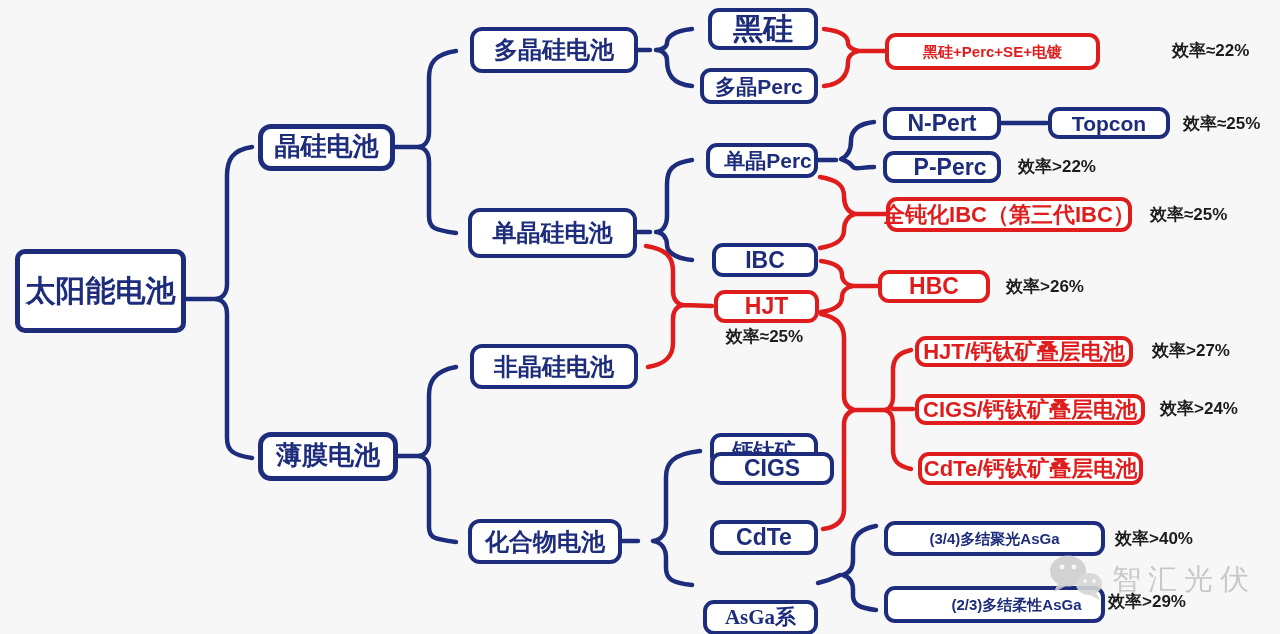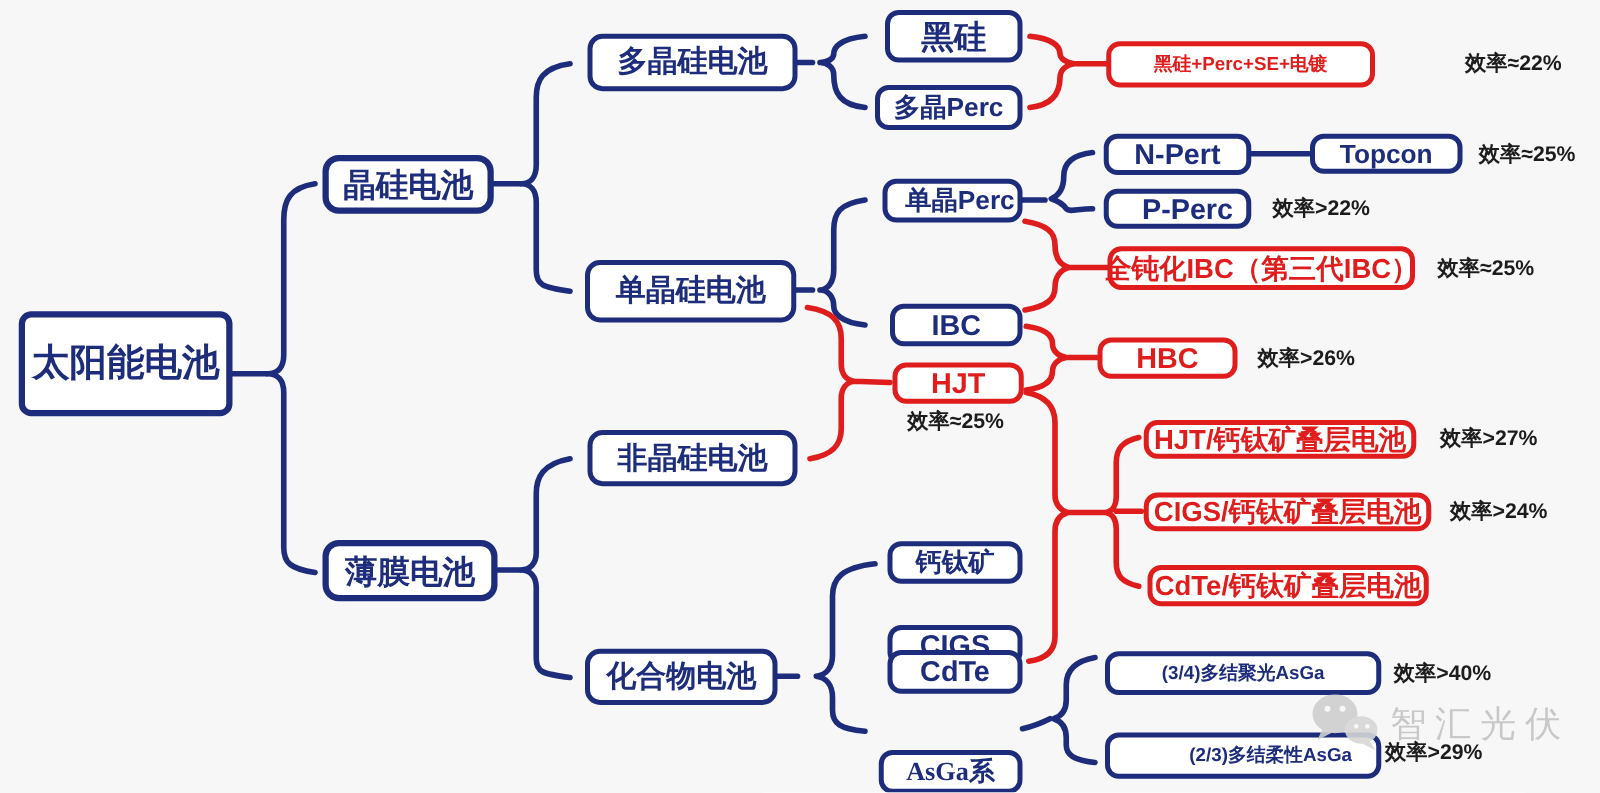--- a/index.html
+++ b/index.html
@@ -19,23 +19,23 @@
   .wire-navy{fill:none;stroke:var(--navy);stroke-width:4.5;stroke-linecap:round;stroke-linejoin:round;}
   .wire-red{fill:none;stroke:var(--red);stroke-width:4.5;stroke-linecap:round;stroke-linejoin:round;}
   .box{
     position:absolute;display:flex;align-items:center;justify-content:center;
     background:#ffffff;font-weight:700;text-align:center;white-space:nowrap;
     line-height:1;
   }
   .navy{border:4px solid var(--navy);color:var(--navy);border-radius:11px;}
   .red{border:4px solid var(--red);color:var(--red);border-radius:11px;}
   .root{border-width:5px;border-radius:10px;font-size:30px;}
-  .lvl2{border-width:5px;border-radius:13px;font-size:26px;}
+  .lvl2{border-width:5px;border-radius:13px;font-size:26px;font-family:Liberation Mono, monospace;}
   .lvl3{border-width:4px;border-radius:12px;font-size:24px;}
-  .leaf-lg{font-size:26px;}
+  .leaf-lg{font-size:30px;}
   .leaf{font-size:21px;}
   .leaf-en{font-size:23px;}
   .combo{font-size:15px;}
   .combo-sm{font-size:22px;}
   .eff{
     position:absolute;color:var(--ink);font-weight:700;font-size:17px;
     white-space:nowrap;line-height:1;
   }
   .watermark-text{
     position:absolute;color:var(--wm);font-size:29px;font-weight:400;
@@ -99,21 +99,21 @@
   <div class="box navy lvl3" style="left:468px;top:519px;width:154px;height:45px;">化合物电池</div>
 
   <div class="box navy leaf-lg" style="left:708px;top:8px;width:110px;height:42px;">黑硅</div>
   <div class="box navy leaf" style="left:700px;top:68px;width:118px;height:36px;">多晶Perc</div>
   <div class="box navy leaf" style="left:706px;top:143px;width:112px;height:35px;padding-left:12px;">单晶Perc</div>
   <div class="box navy leaf-en" style="left:712px;top:243px;width:106px;height:34px;">IBC</div>
   <div class="box red leaf-en" style="left:714px;top:290px;width:105px;height:33px;">HJT</div>
   <div class="eff" style="left:712px;top:328px;width:105px;text-align:center;">效率≈25%</div>
 
   <div class="box navy leaf" style="left:710px;top:433px;width:108px;height:34px;">钙钛矿</div>
-  <div class="box navy leaf-en" style="left:710px;top:500px;width:108px;height:33px;">CIGS</div>
+  <div class="box navy leaf-en" style="left:710px;top:452px;width:124px;height:33px;">CIGS</div>
   <div class="box navy leaf-en" style="left:710px;top:520px;width:108px;height:35px;">CdTe</div>
   <div class="box navy leaf" style="left:703px;top:600px;width:115px;height:35px;font-family:Liberation Serif, serif;">AsGa系</div>
 
   <div class="box red combo" style="left:885px;top:33px;width:215px;height:37px;">黑硅+Perc+SE+电镀</div>
   <div class="eff" style="left:1172px;top:42px;">效率≈22%</div>
 
   <div class="box navy leaf-en" style="left:883px;top:107px;width:118px;height:33px;">N-Pert</div>
   <div class="box navy leaf" style="left:1048px;top:107px;width:122px;height:32px;">Topcon</div>
   <div class="eff" style="left:1183px;top:115px;">效率≈25%</div>
 

